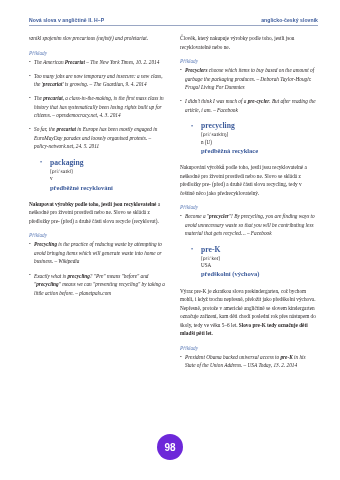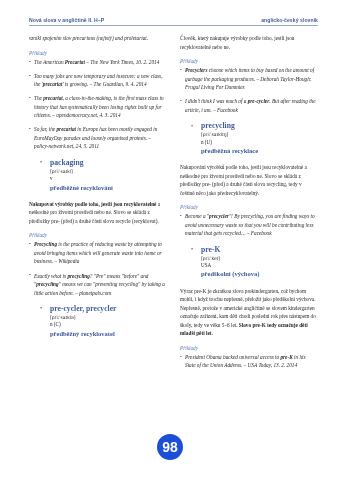--- a/index.html
+++ b/index.html
@@ -154,24 +154,24 @@
 
   
   .folio {
     position: absolute;
     left: 50%;
     transform: translateX(-50%);
     bottom: 20px;
     width: 26px;
     height: 26px;
     border-radius: 50%;
-    background: #1d4ed8;
+    background: #6d28d9;
     color: #ffffff;
     font-family: "Liberation Sans", sans-serif;
-    font-size: 14px;
+    font-size: 10px;
     font-weight: bold;
     display: flex;
     align-items: center;
     justify-content: center;
     margin-top: 22px;
   }
 </style>
 </head>
 <body>
 
@@ -204,26 +204,20 @@
       </div>
 
       <p class="body roman"><b class="kwr">Nakupovat výrobky podle toho, jestli jsou recyklovatelné</b> a neškodné pro životní prostředí nebo ne. Slovo se skládá z předložky pre- (před) a druhé části slova recycle (recyklovat).</p>
 
       <div class="label-priklady">Příklady</div>
       <ul class="examples">
         <li><i><b class="kw">Precycling</b> is the practice of reducing waste by attempting to avoid bringing items which will generate waste into home or business. – Wikipedia</i></li>
         <li><i>Exactly what is <b class="kw">precycling</b>? "Pre" means "before" and "<b class="kw">precycling</b>" means we can "preventing recycling" by taking a little action before. – planetpals.com</i></li>
       </ul>
 
-      <div class="entry">
-        <div class="headword">pre-cycler, precycler</div>
-        <div class="phonetic">[priːˈsaɪklə]</div>
-        <div class="pos">n (C)</div>
-        <div class="translation">předběžný recyklovatel</div>
-      </div>
 
     </div>
 
     <div class="col">
 
       <p class="body roman">Člověk, který nakupuje výrobky podle toho, jestli jsou recyklovatelné nebo ne.</p>
 
       <div class="label-priklady">Příklady</div>
       <ul class="examples">
         <li><i><b class="kw">Precyclers</b> choose which items to buy based on the amount of garbage the packaging produces. – Deborah Taylor-Hough: Frugal Living For Dummies</i></li>

